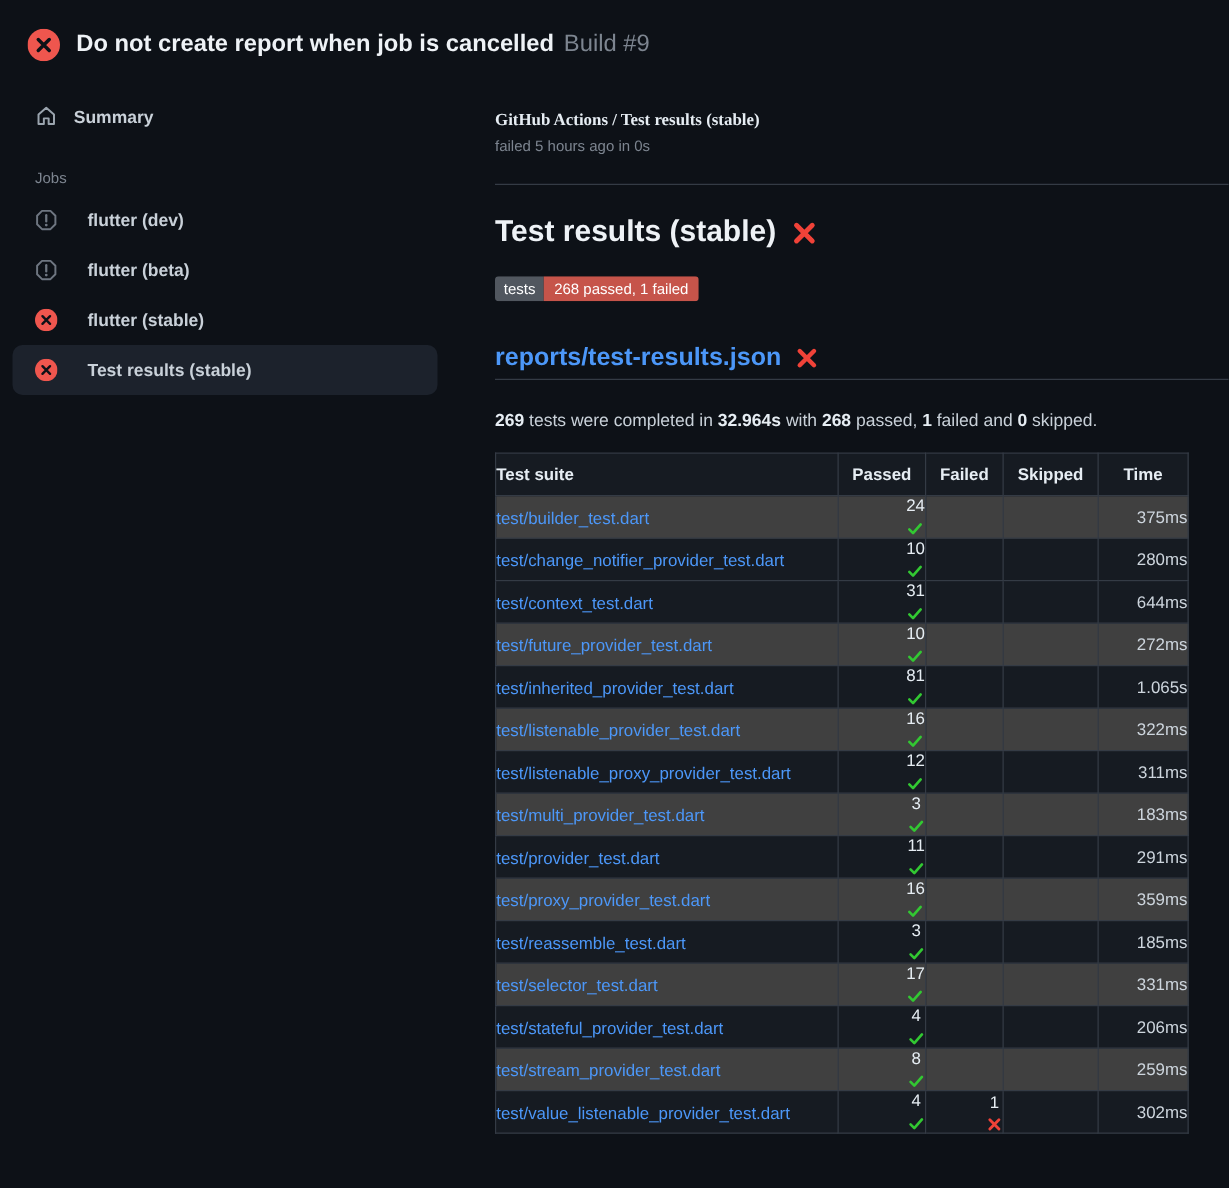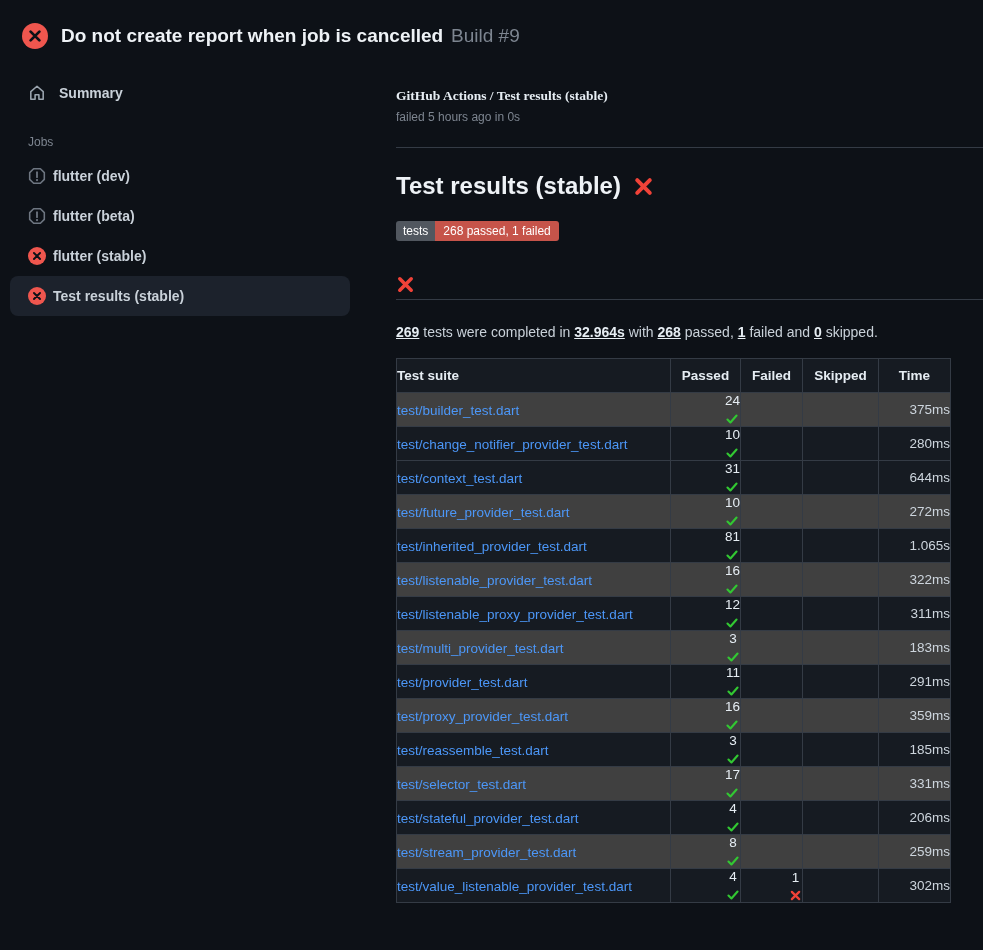--- a/index.html
+++ b/index.html
@@ -17,42 +17,42 @@
   .run-build { font-size:19px; font-weight:400; color:#7d8590; margin-left:4px; }
 
   .layout { display:flex; align-items:flex-start; }
 
   
   .sidebar { width:396px; flex:0 0 auto; padding:24px 46px 0 10px; }
   .side-item { display:flex; align-items:center; gap:13px; height:26px; padding-left:18px;
                border-radius:8px; cursor:pointer; color:#c9d1d9; font-weight:600; font-size:14px; }
   .jobs-label { color:#7d8590; font-size:12px; padding-left:18px; margin-top:29px; }
   .jobs-list { margin-top:7px; }
-  .job-item { display:flex; align-items:center; gap:7px; height:40px; padding-left:18px;
+  .job-item { display:flex; align-items:center; gap:24px; height:40px; padding-left:18px;
               border-radius:8px; cursor:pointer; font-weight:600; font-size:14px; color:#c9d1d9; }
   .job-item.selected { background:#1c222c; }
   .job-item .jicon, .side-item .jicon { width:18px; height:18px; flex:0 0 auto; display:block; }
 
   
   .main { flex:1 1 auto; padding-top:32px; min-width:0; }
   .breadcrumb { font-size:13.5px; font-weight:700; color:#e6edf3;font-family:Liberation Serif, serif; }
   .status-line { font-size:12px; color:#7d8590; margin-top:6px; }
   .divider { border:none; border-top:1px solid #343b45; margin-top:23px; }
   .section-title { margin-top:24px; font-size:24px; font-weight:700; color:#eef2f6;
                    display:flex; align-items:center; gap:12px; }
   .badge { display:inline-flex; margin-top:21px; font-size:12px; font-weight:400; color:#ffffff;
            border-radius:3px; overflow:hidden; line-height:20px; }
   .badge .badge-label { background:#51575f; padding:0 7px; }
   .badge .badge-value { background:#c6544a; padding:0 8px; }
   .report-title { margin-top:34px; font-size:20px; font-weight:700; color:#4c97f8;
                   display:flex; align-items:center; gap:11px; padding-bottom:5px;
                   border-bottom:1px solid #343b45; }
   .report-title .rt-link { color:#4c97f8; text-decoration:none; cursor:pointer; }
   .summary-line { margin-top:24px; font-size:14px; color:#c9d1d9; }
-  .summary-line .bold { font-weight:700; color:#e6edf3;text-decoration:underline; }
+  .summary-line .bold { font-weight:700; color:#e6edf3; }
 
   
   table.results { margin-top:18px; border-collapse:collapse; table-layout:fixed; }
   table.results th, table.results td { border:1px solid #343b45; height:34px; padding:0; }
   table.results th { background:#161b22; font-size:13.5px; font-weight:700; color:#e6edf3; text-align:center; }
   table.results th.col-suite { text-align:left; padding-left:0; }
   table.results tr.odd td { background:#404040; }
   table.results tr.even td { background:#161b22; }
   td.cell-suite { padding-left:16px; }
   td.cell-suite a { color:#4c97f8; font-size:13.5px; text-decoration:none; cursor:pointer; }
@@ -130,20 +130,21 @@
         <path d="M3.2 3.2 L12.8 12.8 M12.8 3.2 L3.2 12.8" stroke="#f04238" stroke-width="3" stroke-linecap="round" fill="none"></path>
       </svg>
     </div>
 
     <div class="badge">
       <span class="badge-label">tests</span>
       <span class="badge-value">268 passed, 1 failed</span>
     </div>
 
     <div class="report-title">
+      <a class="rt-link">reports/test-results.json</a>
       <svg class="glyph" width="19" height="19" viewBox="0 0 16 16">
         <path d="M3.2 3.2 L12.8 12.8 M12.8 3.2 L3.2 12.8" stroke="#f04238" stroke-width="3" stroke-linecap="round" fill="none"></path>
       </svg>
     </div>
 
     <div class="summary-line" id="summary-line"><span class="bold">269</span><span> tests were completed in </span><span class="bold">32.964s</span><span> with </span><span class="bold">268</span><span> passed, </span><span class="bold">1</span><span> failed and </span><span class="bold">0</span><span> skipped.</span></div>
 
     <table class="results">
       <colgroup id="table-cols">
           <col style="width: 274px;">

